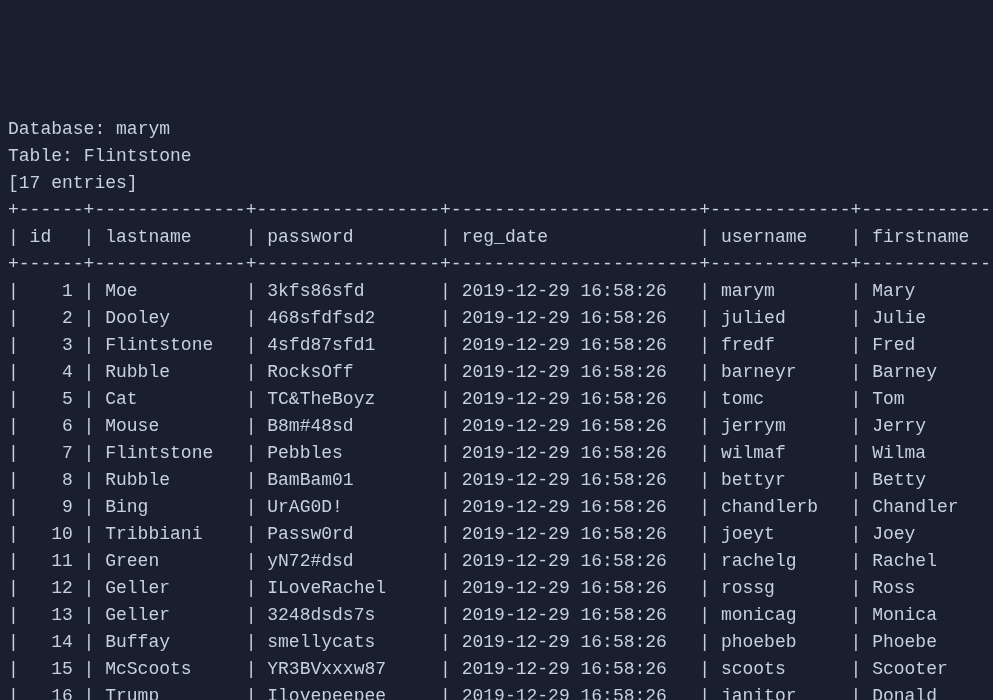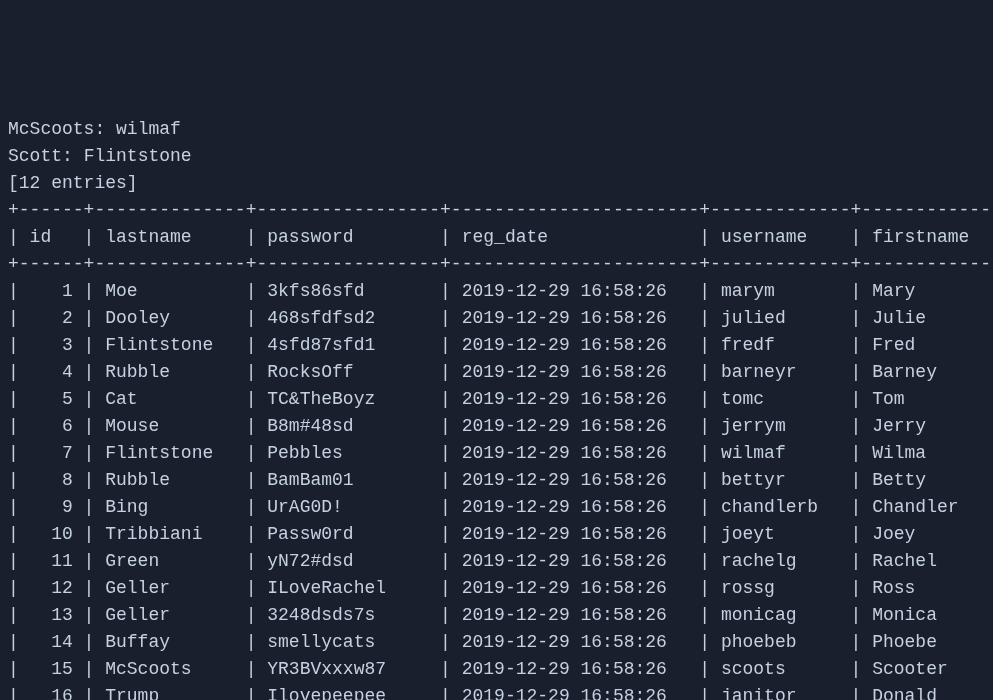--- a/index.html
+++ b/index.html
@@ -21,23 +21,23 @@
     }
     .terminal-output {
       color: #c5d1e0;
     }
   </style>
 </head>
 <body>
 
 
 
-<div class="terminal-output"><span><span>McScoots:</span> <span>wilmaf</span></span>
-<span><span>Scott:</span> <span>Flintstone</span></span>
-<span>[12 entries]</span>
+<div class="terminal-output"><span><span>Database:</span> <span>marym</span></span>
+<span><span>Table:</span> <span>Flintstone</span></span>
+<span>[17 entries]</span>
 <span id="table-container">+------+--------------+-----------------+-----------------------+-------------+-------------+
 | id   | lastname     | password        | reg_date              | username    | firstname   |
 +------+--------------+-----------------+-----------------------+-------------+-------------+
 |    1 | Moe          | 3kfs86sfd       | 2019-12-29 16:58:26   | marym       | Mary        |
 |    2 | Dooley       | 468sfdfsd2      | 2019-12-29 16:58:26   | julied      | Julie       |
 |    3 | Flintstone   | 4sfd87sfd1      | 2019-12-29 16:58:26   | fredf       | Fred        |
 |    4 | Rubble       | RocksOff        | 2019-12-29 16:58:26   | barneyr     | Barney      |
 |    5 | Cat          | TC&amp;TheBoyz      | 2019-12-29 16:58:26   | tomc        | Tom         |
 |    6 | Mouse        | B8m#48sd        | 2019-12-29 16:58:26   | jerrym      | Jerry       |
 |    7 | Flintstone   | Pebbles         | 2019-12-29 16:58:26   | wilmaf      | Wilma       |

